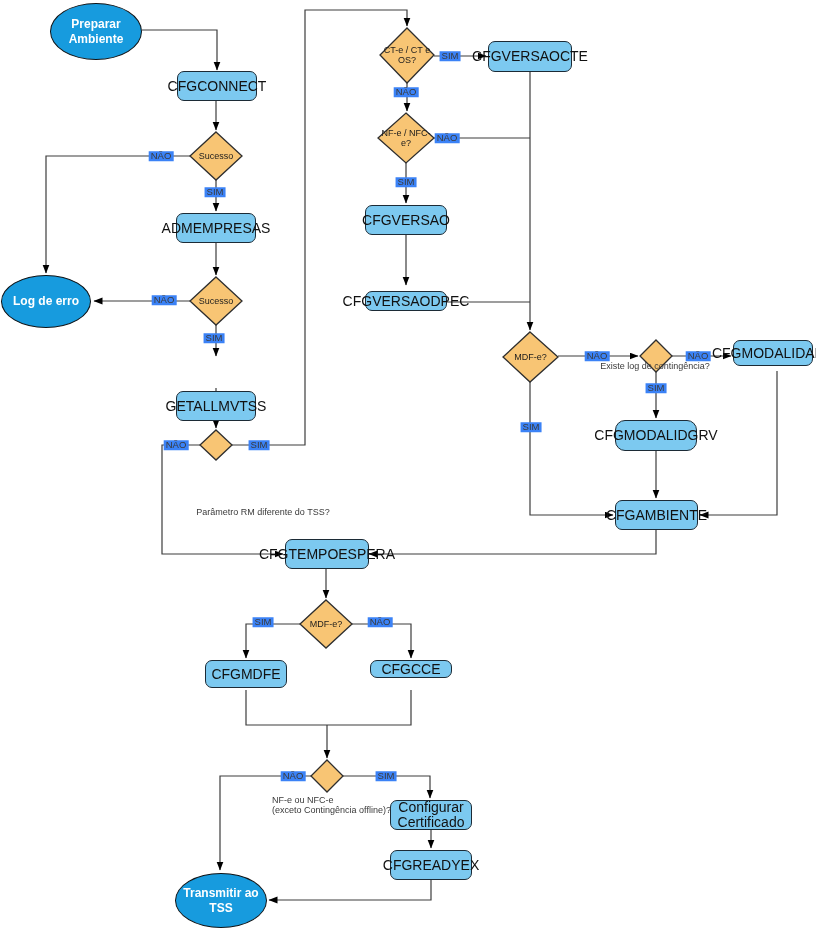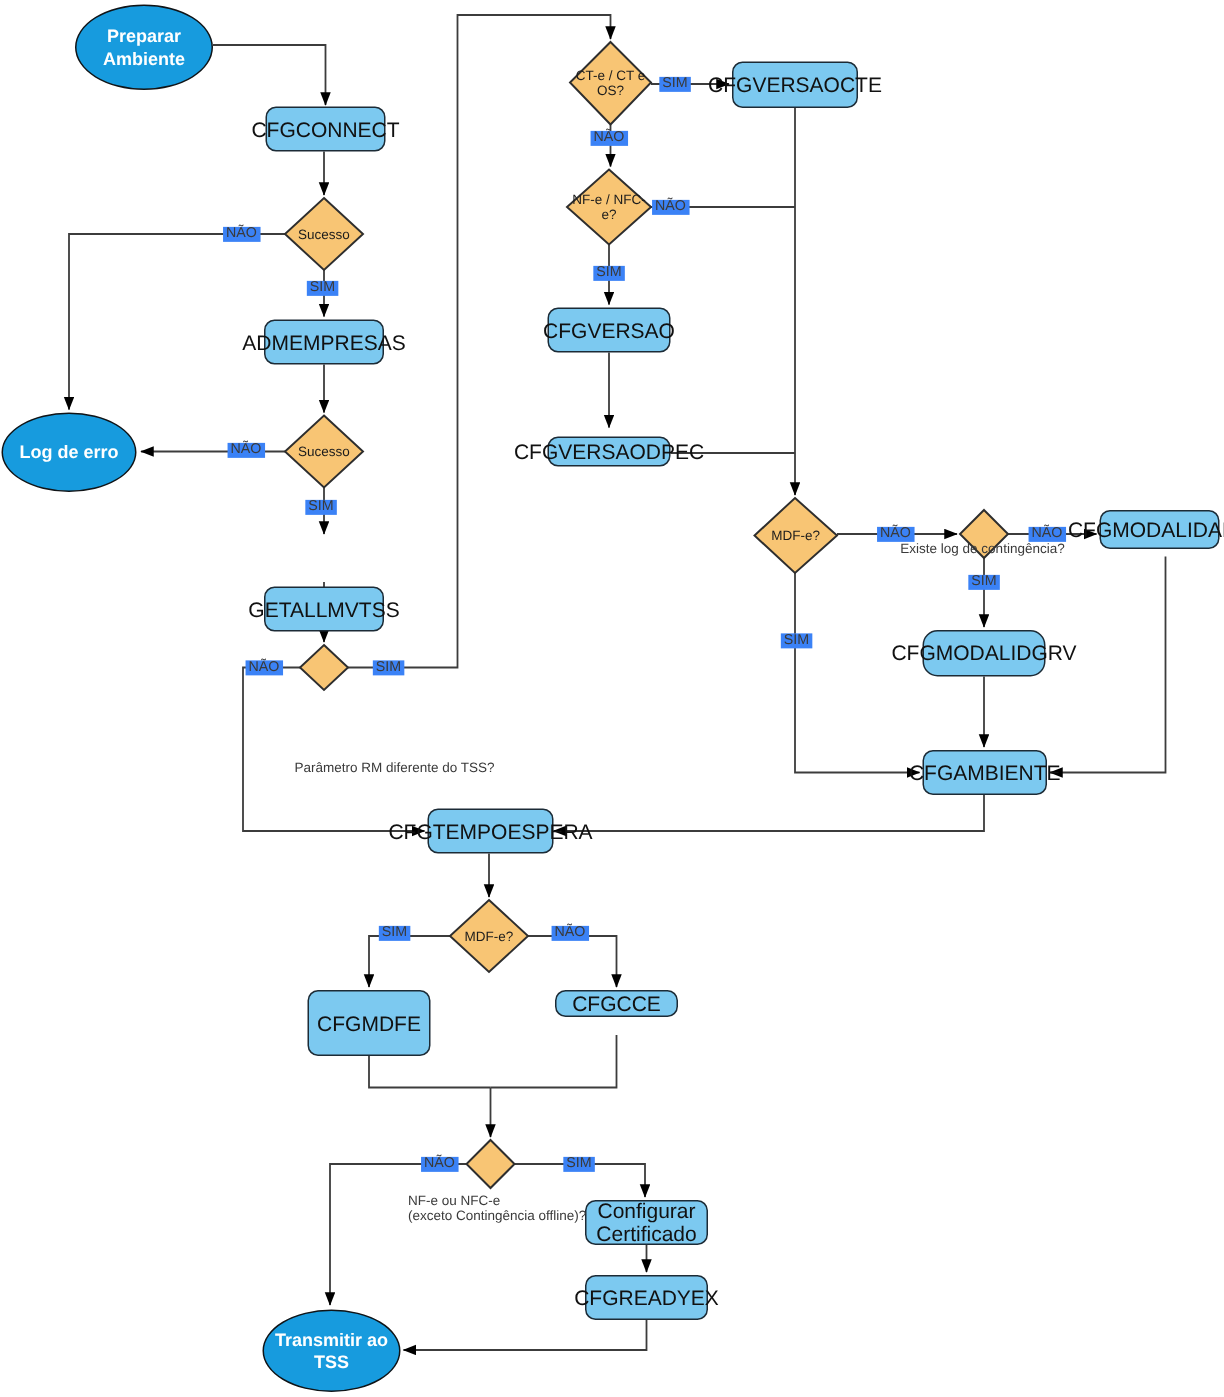--- a/index.html
+++ b/index.html
@@ -85,21 +85,21 @@
   <div class="node proc" style="left:177px;top:71px;width:80px;height:30px;">CFGCONNECT</div>
   <div class="node proc" style="left:176px;top:213px;width:80px;height:30px;">ADMEMPRESAS</div>
   <div class="node proc" style="left:176px;top:358px;width:80px;height:30px;margin-top:33px;">GETALLMVTSS</div>
   <div class="node proc" style="left:488px;top:41px;width:84px;height:31px;">CFGVERSAOCTE</div>
   <div class="node proc" style="left:365px;top:205px;width:82px;height:30px;">CFGVERSAO</div>
   <div class="node proc" style="left:365px;top:291px;width:82px;height:20px;">CFGVERSAODPEC</div>
   <div class="node proc" style="left:733px;top:340px;width:80px;height:26px;">CFGMODALIDADE</div>
   <div class="node proc" style="left:615px;top:420px;width:82px;height:31px;border-radius:10px;">CFGMODALIDGRV</div>
   <div class="node proc" style="left:615px;top:500px;width:83px;height:30px;">CFGAMBIENTE</div>
   <div class="node proc" style="left:285px;top:539px;width:84px;height:30px;">CFGTEMPOESPERA</div>
-  <div class="node proc" style="left:205px;top:660px;width:82px;height:44px;">CFGMDFE</div>
+  <div class="node proc" style="left:205px;top:660px;width:82px;height:28px;">CFGMDFE</div>
   <div class="node proc" style="left:370px;top:660px;width:82px;height:18px;">CFGCCE</div>
   <div class="node proc" style="left:390px;top:800px;width:82px;height:30px;">Configurar Certificado</div>
   <div class="node proc" style="left:390px;top:850px;width:82px;height:30px;">CFGREADYEX</div>
 
   <div class="dlabel" style="left:190px;top:132px;width:52px;height:48px;">Sucesso</div>
   <div class="dlabel" style="left:190px;top:277px;width:52px;height:48px;">Sucesso</div>
   <div class="dlabel" style="left:381px;top:28px;width:52px;height:54px;">CT-e / CT e OS?</div>
   <div class="dlabel" style="left:379px;top:113px;width:54px;height:50px;">NF-e / NFC-e?</div>
   <div class="dlabel" style="left:504px;top:332px;width:53px;height:50px;">MDF-e?</div>
   <div class="dlabel" style="left:300px;top:600px;width:52px;height:48px;">MDF-e?</div>

